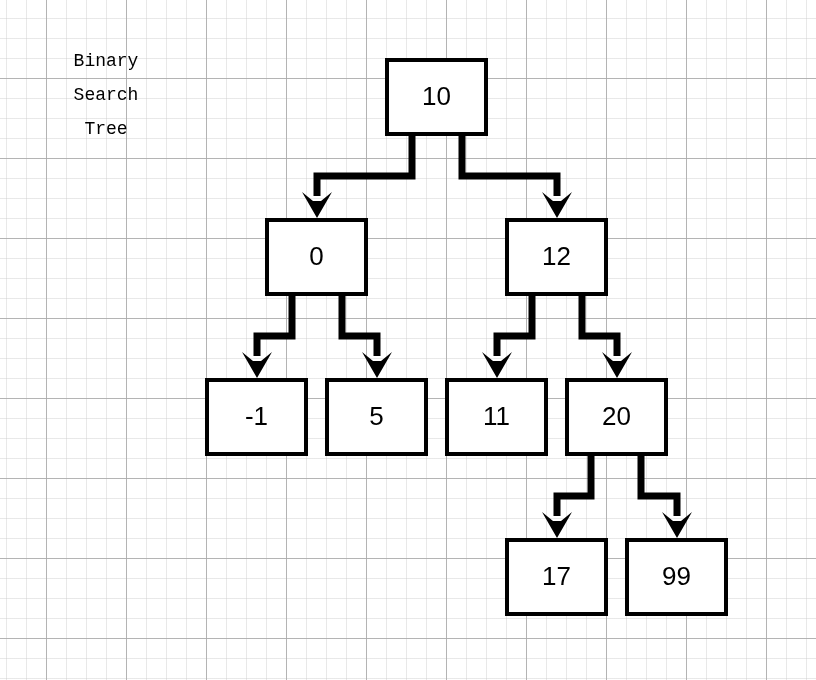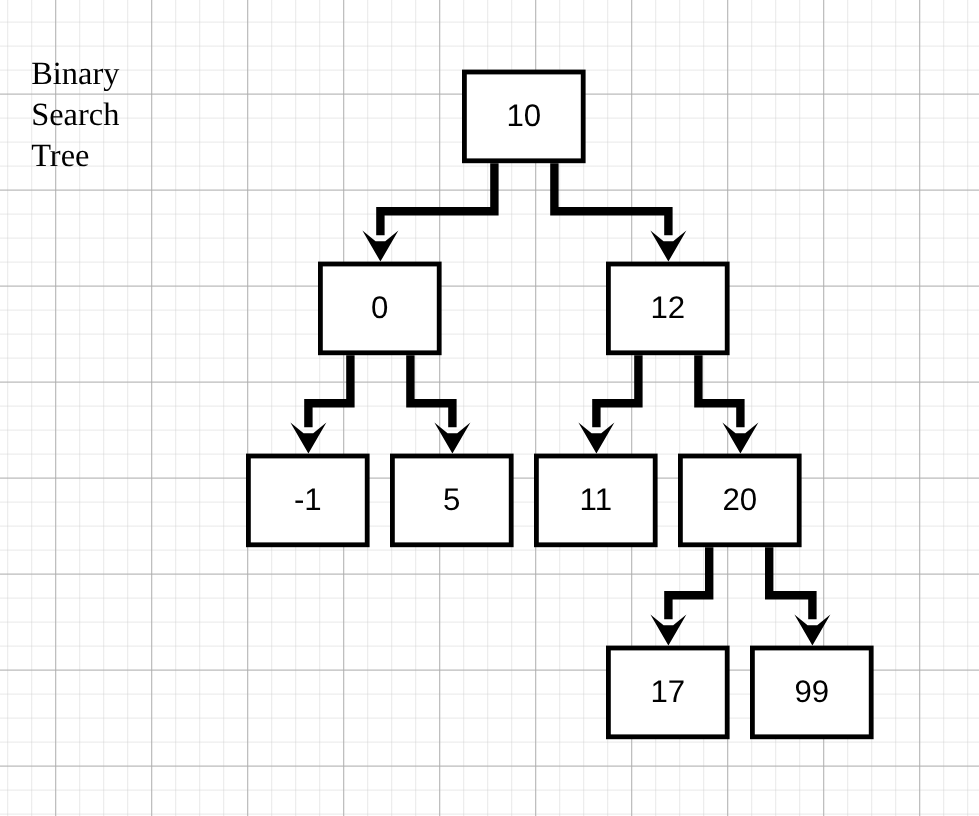--- a/index.html
+++ b/index.html
@@ -40,25 +40,25 @@
     stroke-width:7;
     stroke-linecap:butt;
     stroke-linejoin:miter;
   }
   .arrow-head{fill:#000000;stroke:none;}
   .title-block{
     position:absolute;
     left:26px;
     top:44px;
     width:160px;
-    text-align:left;
-    font-size:27px;
+    text-align:center;
+    font-size:18px;
     line-height:34px;
     color:#000000;
-    font-family:Liberation Serif, serif;
+    font-family:Liberation Mono, monospace;
     white-space:pre-line;
   }
 </style>
 </head>
 <body>
 
 <div id="canvas">
 
   <div class="title-block">Binary
 Search

